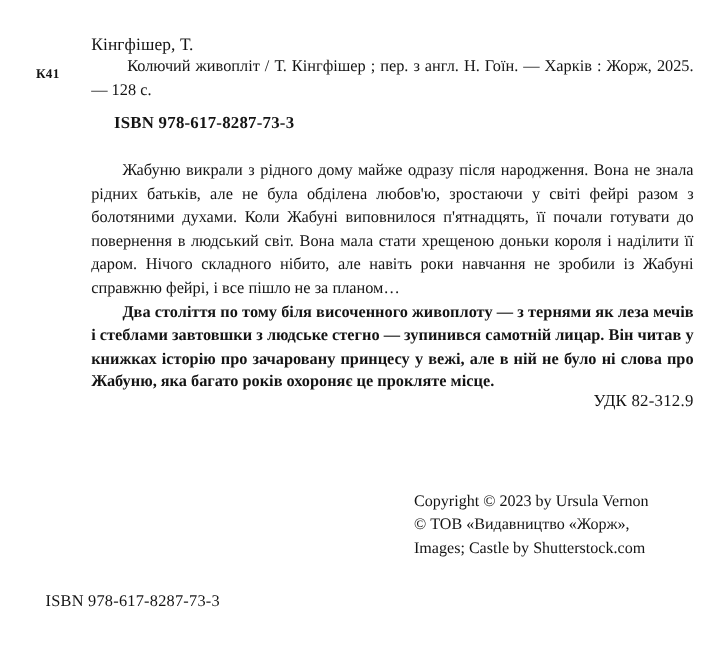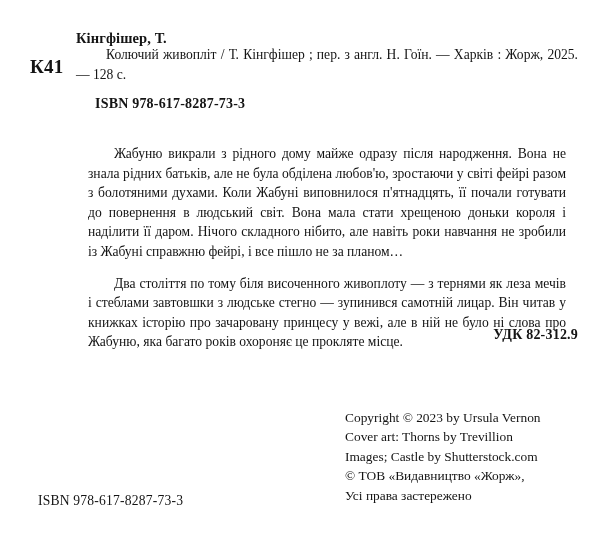--- a/index.html
+++ b/index.html
@@ -28,32 +28,32 @@
     position: absolute;
     left: 0;
     top: 30px;
     width: 600px;
   }
 
   .cip-author {
     position: absolute;
     left: 76px;
     top: 0;
-    font-weight: bold;
+    font-weight: normal;
     font-size: 14.5px;
     letter-spacing: 0.1px;
     white-space: nowrap;
   }
 
   .cip-shelfmark {
     position: absolute;
     left: 30px;
     top: 26px;
     font-weight: bold;
-    font-size: 19px;
+    font-size: 11px;
     letter-spacing: 0.2px;
   }
 
   .cip-description {
     position: absolute;
     left: 76px;
     top: 15px;
     width: 502px;
     font-size: 13.6px;
     line-height: 19.5px;
@@ -78,34 +78,35 @@
     position: absolute;
     left: 76px;
     top: 132px;
     width: 502px;
     font-size: 13.6px;
     line-height: 19.6px;
     text-align: justify;
     text-justify: inter-word;
   }
   .annotation p {
-    margin: 12px;
+    margin: 0;
     text-indent: 26px;
   }
   .annotation p + p {
     margin-top: 0;
+    font-weight: bold;
   }
 
   
   .udc {
     position: absolute;
     right: 22px;
     top: 327px;
     font-size: 14px;
-    font-weight: bold;
+    font-weight: normal;
     letter-spacing: 0.2px;
     white-space: nowrap;
   }
 
   
   .copyright-block {
     position: absolute;
     left: 345px;
     top: 408px;
     width: 250px;
@@ -144,21 +145,19 @@
 
   <div class="annotation">
     <p>Жабуню викрали з рідного дому майже одразу після народження. Вона не знала рідних батьків, але не була обділена любов'ю, зростаючи у світі фейрі разом з болотяними духами. Коли Жабуні виповнилося п'ятнадцять, її почали готувати до повернення в людський світ. Вона мала стати хрещеною доньки короля і наділити її даром. Нічого складного нібито, але навіть роки навчання не зробили із Жабуні справжню фейрі, і все пішло не за планом…</p>
     <p>Два століття по тому біля височенного живоплоту — з тернями як леза мечів і стеблами завтовшки з людське стегно — зупинився самотній лицар. Він читав у книжках історію про зачаровану принцесу у вежі, але в ній не було ні слова про Жабуню, яка багато років охороняє це прокляте місце.</p>
   </div>
 
   <div class="udc">УДК 82-312.9</div>
 
   <div class="copyright-block">
     <div class="cr-line">Copyright © 2023 by Ursula Vernon</div>
-    <div class="cr-line">Cover art: Thorns by Trevillion</div>
+    <div class="cr-line">© ТОВ «Видавництво «Жорж»,</div>
     <div class="cr-line">Images; Castle by Shutterstock.com</div>
-    <div class="cr-line">© ТОВ «Видавництво «Жорж»,</div>
-    <div class="cr-line">Усі права застережено</div>
   </div>
 
   <div class="isbn-bottom">ISBN  978-617-8287-73-3</div>
 
 </div>
 
 </body></html>

